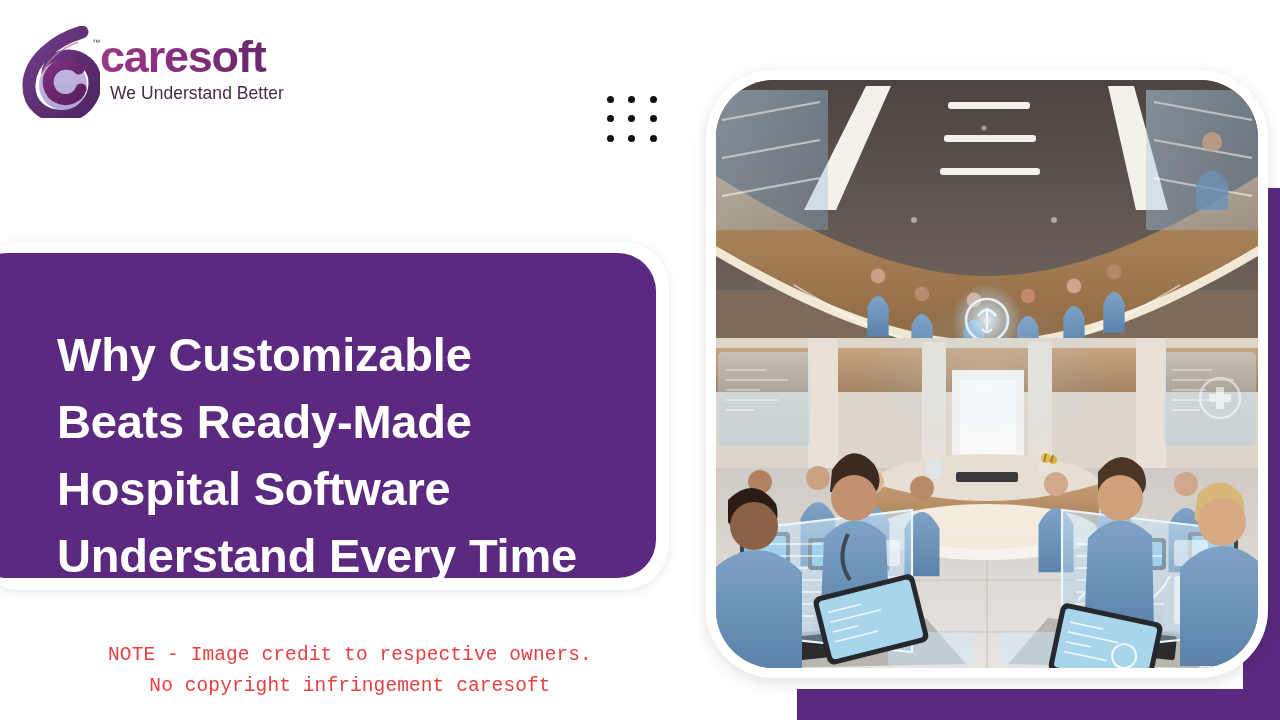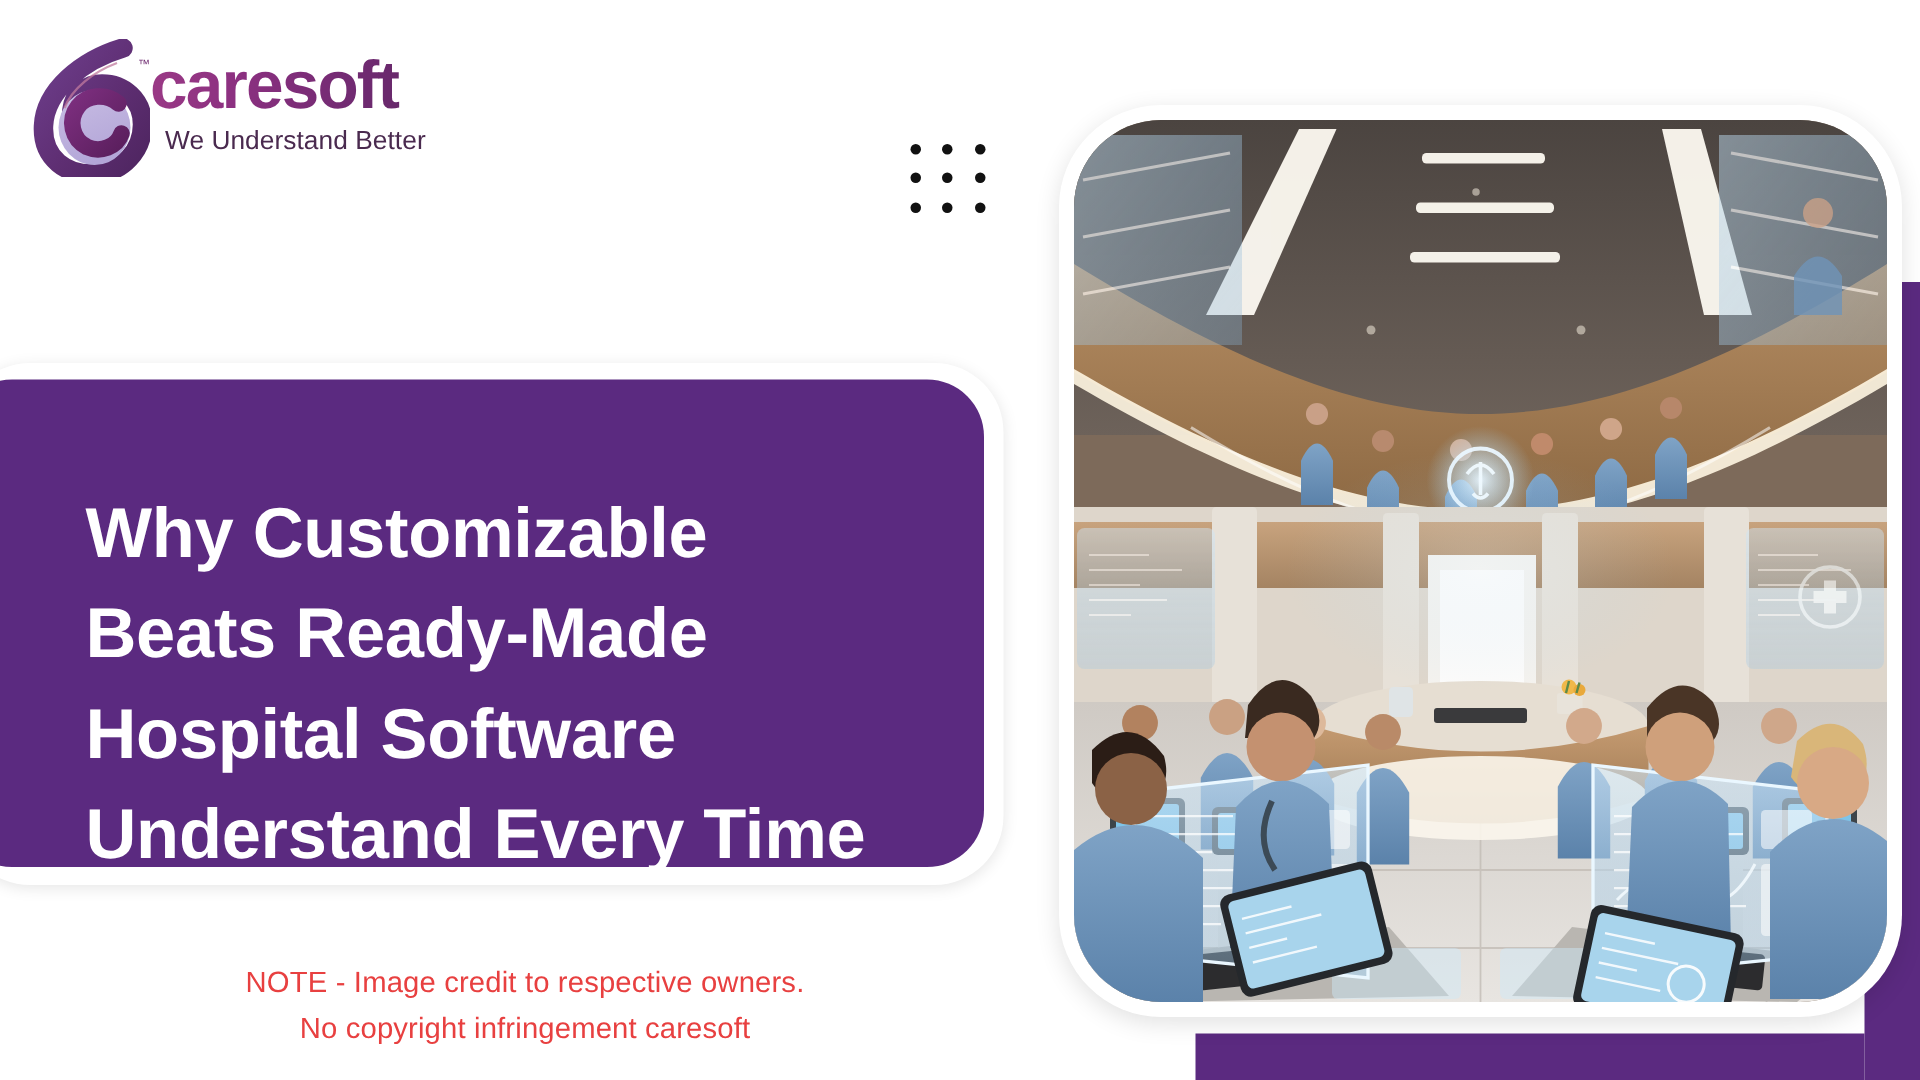--- a/index.html
+++ b/index.html
@@ -133,20 +133,21 @@
   #note {
     position: absolute;
     left: 70px;
     top: 640px;
     width: 560px;
     text-align: center;
     color: #E84040;
     font-size: 19.5px;
     line-height: 31px;
     letter-spacing: 0.1px;
+    font-family: Liberation Mono, monospace;
   }
   #note .note-line { display: block; }
 
   
   #accent-bar-right {
     position: absolute;
     left: 1243px;
     top: 188px;
     width: 37px;
     height: 532px;

